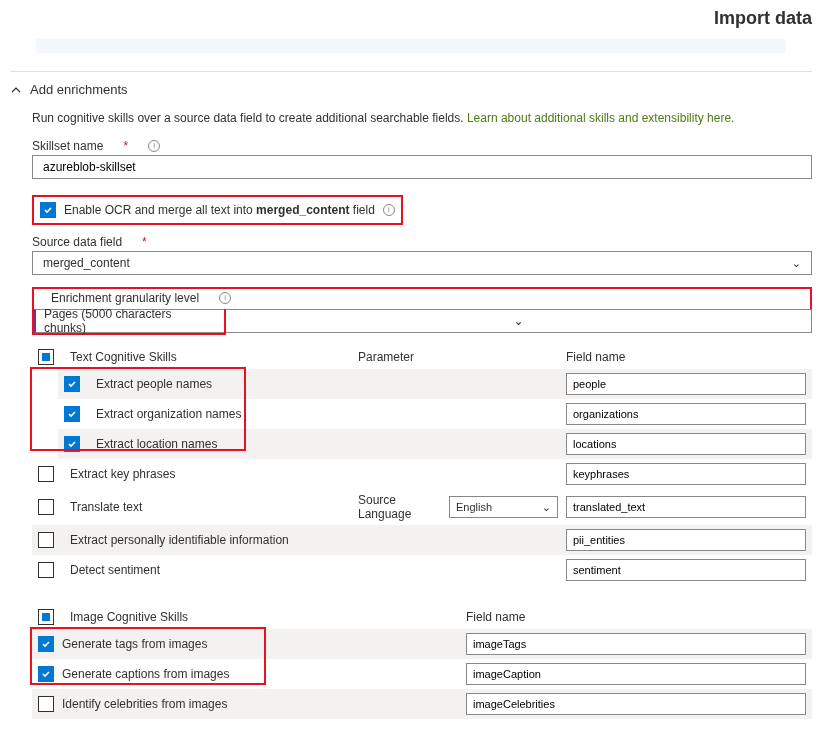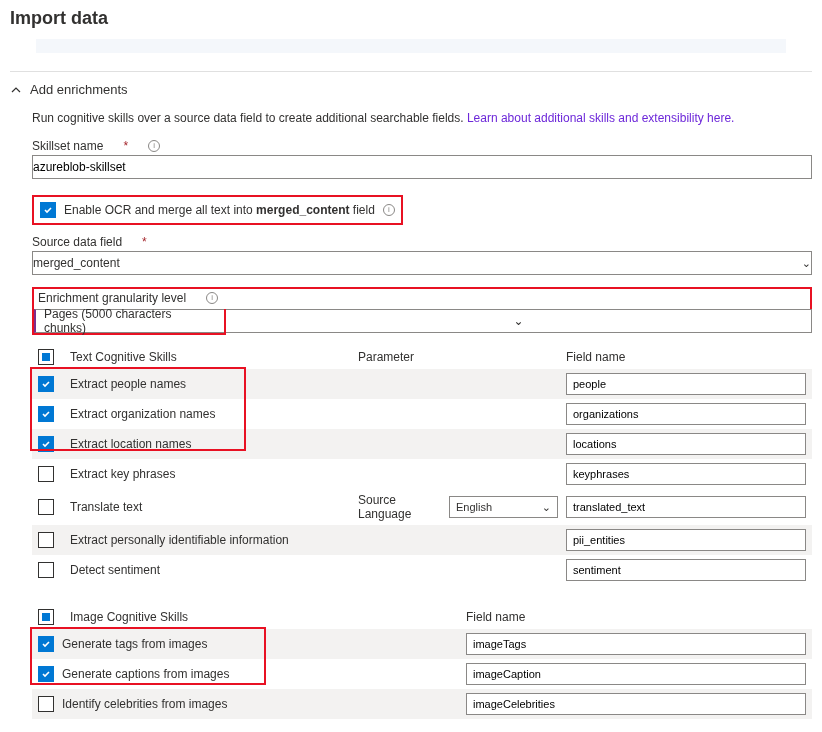--- a/index.html
+++ b/index.html
@@ -8,20 +8,21 @@
     font-family: "Segoe UI", Arial, sans-serif;
     font-size: 12px;
     color: #323130;
     background: #fff;
     width: 822px;
   }
   .page-title {
     font-size: 18px;
     font-weight: 600;
     padding: 8px 10px 6px 10px;
+    text-align: right;
   }
   .gray-bar {
     background: #f4f7fb;
     height: 14px;
     margin: 4px 36px 18px 36px;
   }
   .divider {
     border-top: 1px solid #e0e0e0;
     margin: 0 10px;
   }
@@ -41,21 +42,21 @@
     justify-content: center;
   }
   .content {
     padding: 4px 10px 20px 32px;
   }
   .description {
     font-size: 12px;
     color: #323130;
     margin: 4px 0 14px 0;
   }
-  .description a { color: #6d28d9; text-decoration: none; }
+  .description a { color: #4d7c0f; text-decoration: none; }
   .label {
     font-size: 12px;
     color: #323130;
     margin-bottom: 2px;
     display: flex;
     align-items: center;
     gap: 20px;
   }
   .required { color: #a4262c; }
   .info-icon {
@@ -65,21 +66,21 @@
     display: inline-flex;
     align-items: center;
     justify-content: center;
     font-size: 8px;
     color: #8a8886;
     line-height: 1;
   }
   .text-input, .select {
     width: 100%;
     border: 1px solid #8a8886;
-    padding: 4px 0;
+    padding: 4px 10px;
     font-size: 12px;
     font-family: inherit;
     height: 24px;
     background: #fff;
   }
   .select {
     display: flex;
     justify-content: space-between;
     align-items: center;
     cursor: pointer;
@@ -110,21 +111,21 @@
     background: #0078d4;
   }
   .highlight-red {
     border: 2px solid #e81123;
     padding: 3px 6px;
     margin: 4px 0 10px 0;
     display: inline-block;
   }
   .highlight-red-block {
     border: 2px solid #e81123;
-    padding: 2px 4px;
+    padding: 2px 17px;
     margin-bottom: 8px;
   }
   .highlight-red-group {
     border: 2px solid #e81123;
   }
   .skill-table {
     width: 100%;
     margin-top: 4px;
   }
   .skill-header-row {
@@ -281,21 +282,21 @@
 
   
   <div class="skill-table">
     <div class="skill-header-row">
       <span class="cb indeterminate"></span>
       <span>Text Cognitive Skills</span>
       <span>Parameter</span>
       <span>Field name</span>
     </div>
 
-    <div style="position:relative;">
+    <div style="position:relative;padding-left:26px;">
       <div class="highlight-red-group" style="position:absolute; left:-2px; top:-2px; width:216px; height:84px; pointer-events:none;"></div>
 
       <div class="skill-row alt">
         <span class="cb checked">
             <svg width="10" height="10" viewBox="0 0 10 10">
               <path d="M2 5 L4 7 L8 3" stroke="#fff" stroke-width="1.6" fill="none"></path>
             </svg>
           </span>
         <span>Extract people names</span>
         <span></span>

